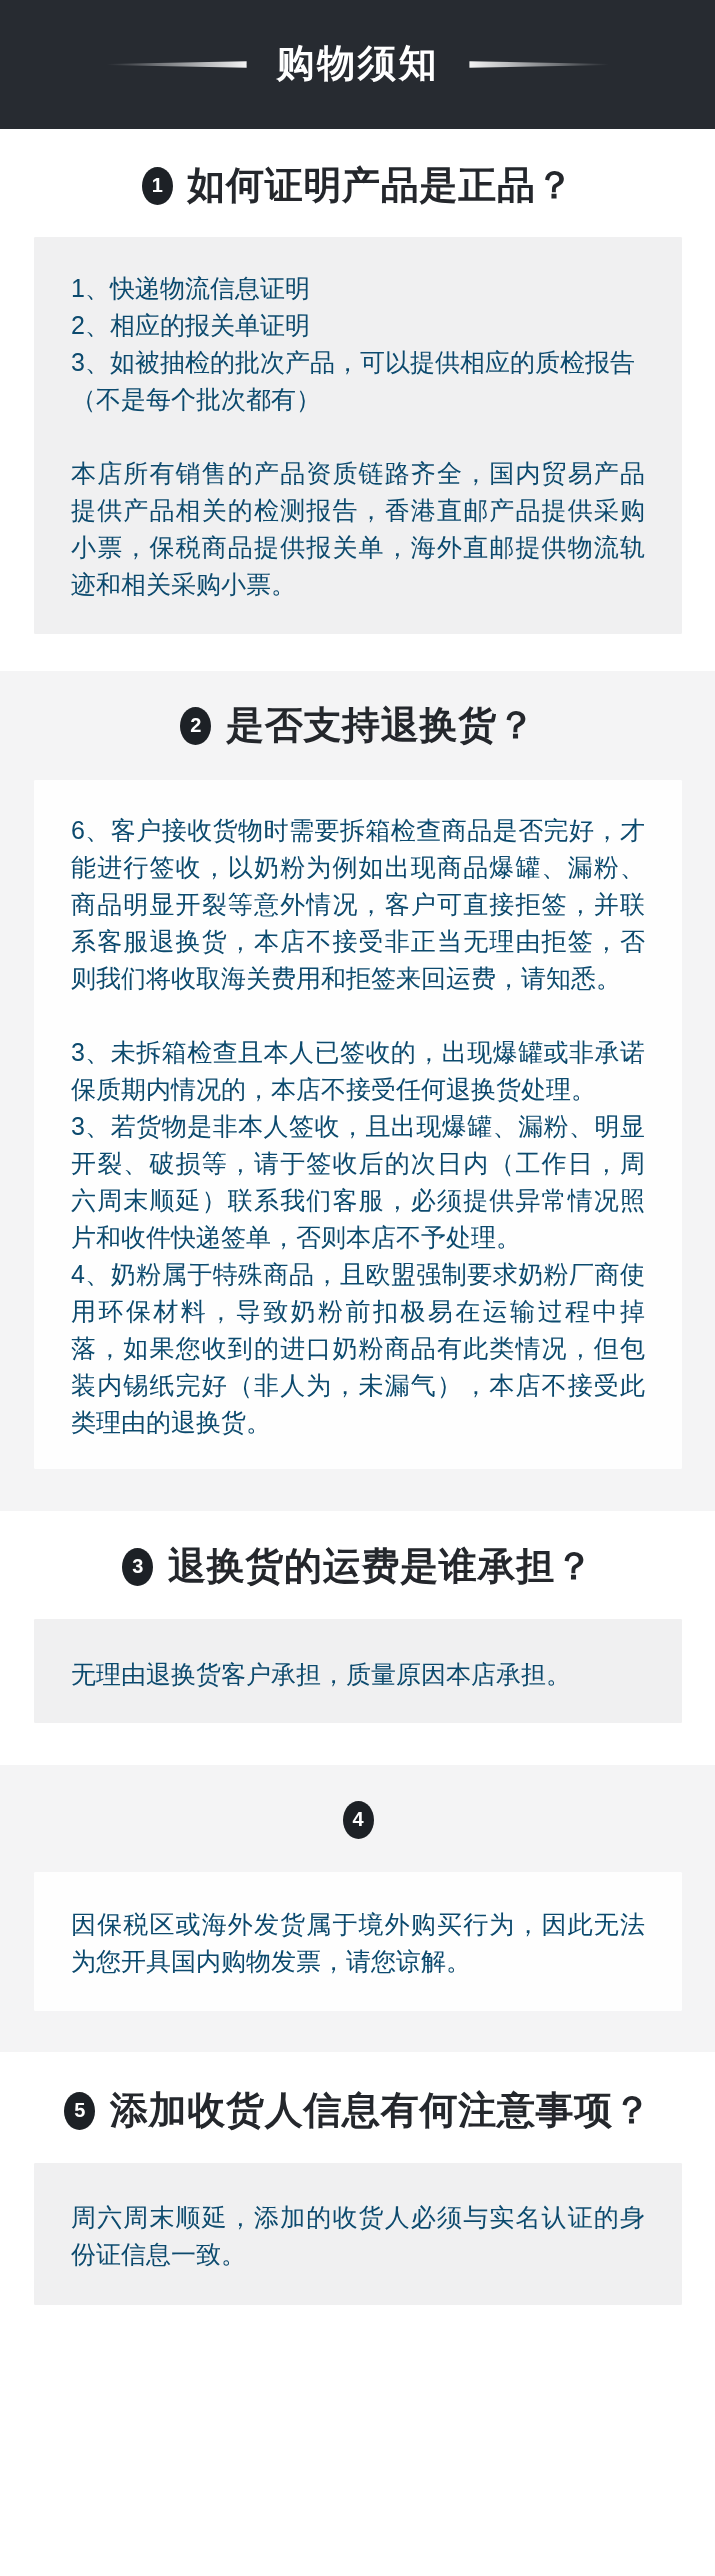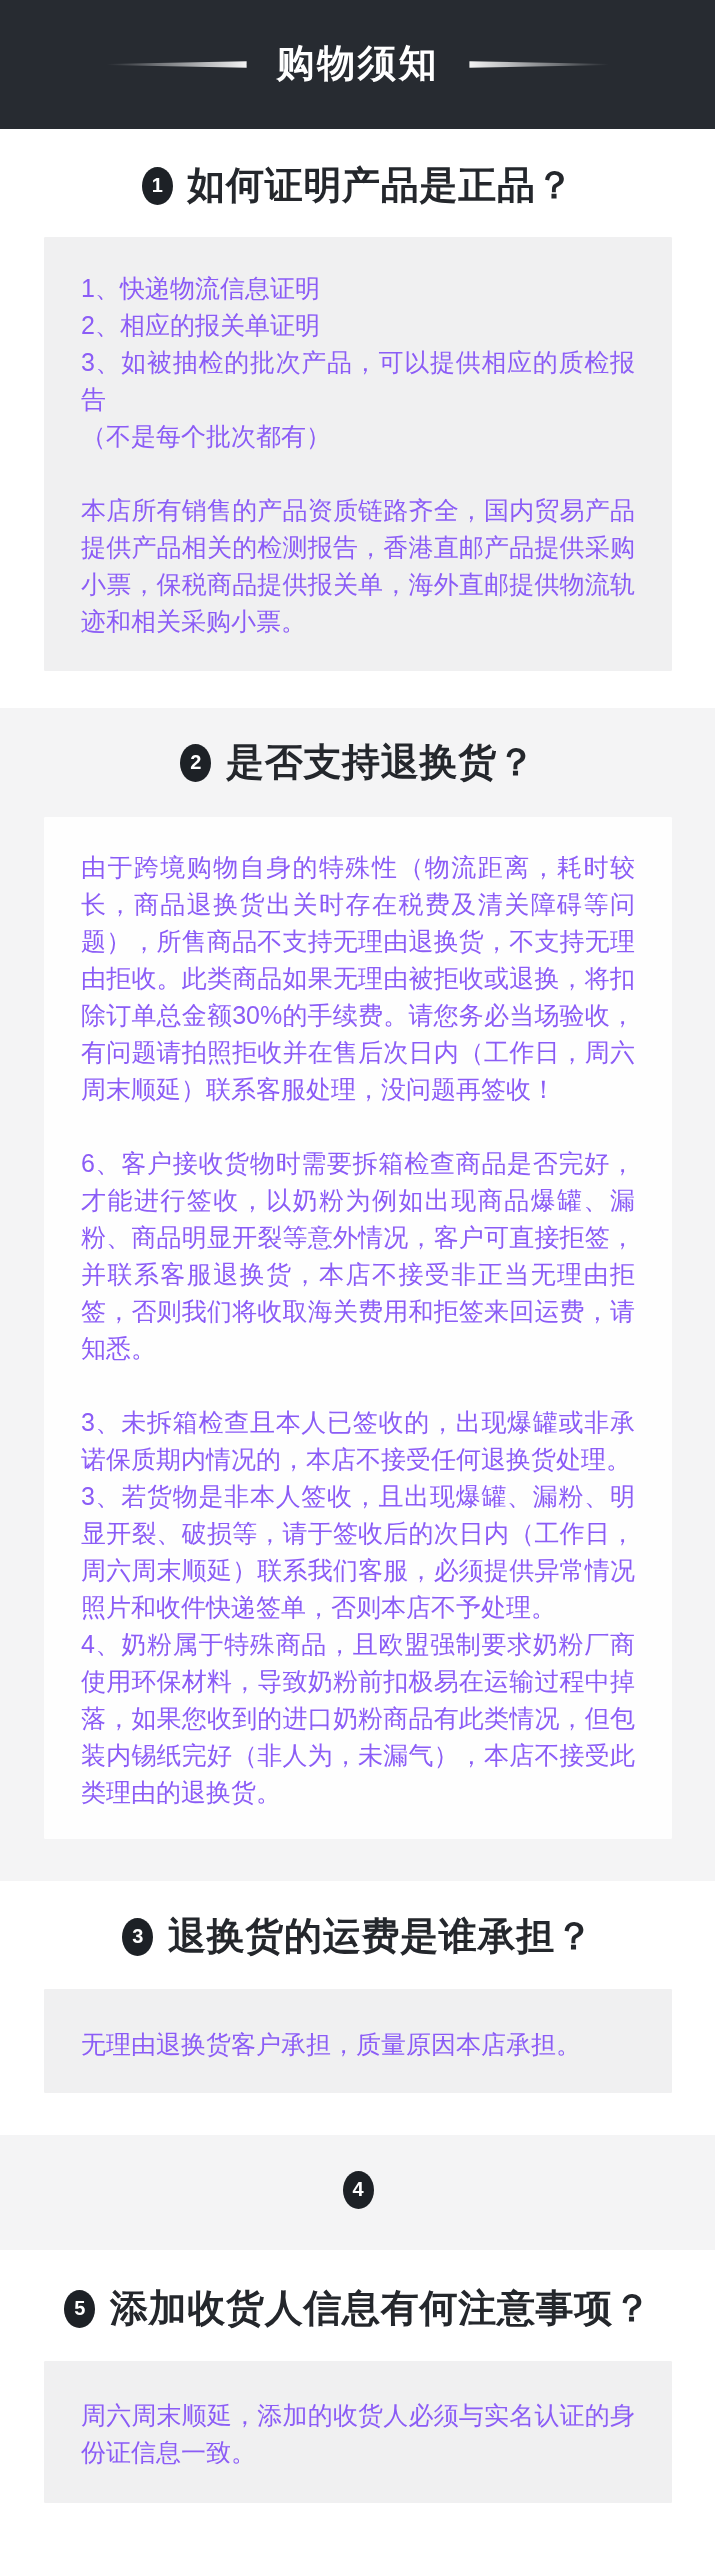--- a/index.html
+++ b/index.html
@@ -66,25 +66,25 @@
   .q-text {
     color: #24272c;
     font-size: 38px;
     font-weight: 700;
     letter-spacing: 0.7px;
     line-height: 1.2;
   }
 
   
   .box {
-    margin: 0 44px;
+    margin: 0 34px;
     border-radius: 1.3px;
     font-size: 25px;
     line-height: 37px;
-    color: #8b5cf6;
+    color: #0c4a6e;
   }
   .gray-box  { background: #f0f0f1; padding: 33px 37px 30.5px 37px; }
   .white-box { background: #fefefe; padding: 32px 37px 28px 37px; }
   .para { white-space: pre-line; text-align: justify; text-justify: inter-ideograph; }
   .para + .para { margin-top: 37px; }
   .para.tight + .para.tight { margin-top: 0; }
 
   
   .sec-plain { background: #ffffff; }
   .sec-band  { background: #f4f4f5; }
@@ -132,21 +132,20 @@
   </div>
 
   <div class="sec-band sec-2">
     <div class="q-row">
       <div class="q-badge">
         <span class="q-badge-num">2</span>
       </div>
       <div class="q-text">是否支持退换货？</div>
     </div>
     <div class="box white-box">
-      <div class="para">由于跨境购物自身的特殊性（物流距离，耗时较长，商品退换货出关时存在税费及清关障碍等问题），所售商品不支持无理由退换货，不支持无理由拒收。此类商品如果无理由被拒收或退换，将扣除订单总金额30%的手续费。请您务必当场验收，有问题请拍照拒收并在售后次日内（工作日，周六周末顺延）联系客服处理，没问题再签收！</div>
       <div class="para">6、客户接收货物时需要拆箱检查商品是否完好，才能进行签收，以奶粉为例如出现商品爆罐、漏粉、商品明显开裂等意外情况，客户可直接拒签，并联系客服退换货，本店不接受非正当无理由拒签，否则我们将收取海关费用和拒签来回运费，请知悉。</div>
       <div class="para tight">3、未拆箱检查且本人已签收的，出现爆罐或非承诺保质期内情况的，本店不接受任何退换货处理。</div>
       <div class="para tight">3、若货物是非本人签收，且出现爆罐、漏粉、明显开裂、破损等，请于签收后的次日内（工作日，周六周末顺延）联系我们客服，必须提供异常情况照片和收件快递签单，否则本店不予处理。</div>
       <div class="para tight">4、奶粉属于特殊商品，且欧盟强制要求奶粉厂商使用环保材料，导致奶粉前扣极易在运输过程中掉落，如果您收到的进口奶粉商品有此类情况，但包装内锡纸完好（非人为，未漏气），本店不接受此类理由的退换货。</div>
     </div>
   </div>
 
   <div class="sec-plain sec-3">
     <div class="q-row">
       <div class="q-badge">
@@ -158,20 +157,23 @@
       <div class="para">无理由退换货客户承担，质量原因本店承担。</div>
     </div>
   </div>
 
   <div class="sec-band sec-4">
     <div class="q-row">
       <div class="q-badge">
         <span class="q-badge-num">4</span>
       </div>
     </div>
+    <div class="box white-box">
+      <div class="para">因保税区或海外发货属于境外购买行为，因此无法为您开具国内购物发票，请您谅解。</div>
+    </div>
   </div>
 
   <div class="sec-plain sec-5">
     <div class="q-row">
       <div class="q-badge">
         <span class="q-badge-num">5</span>
       </div>
       <div class="q-text">添加收货人信息有何注意事项？</div>
     </div>
     <div class="box gray-box">

